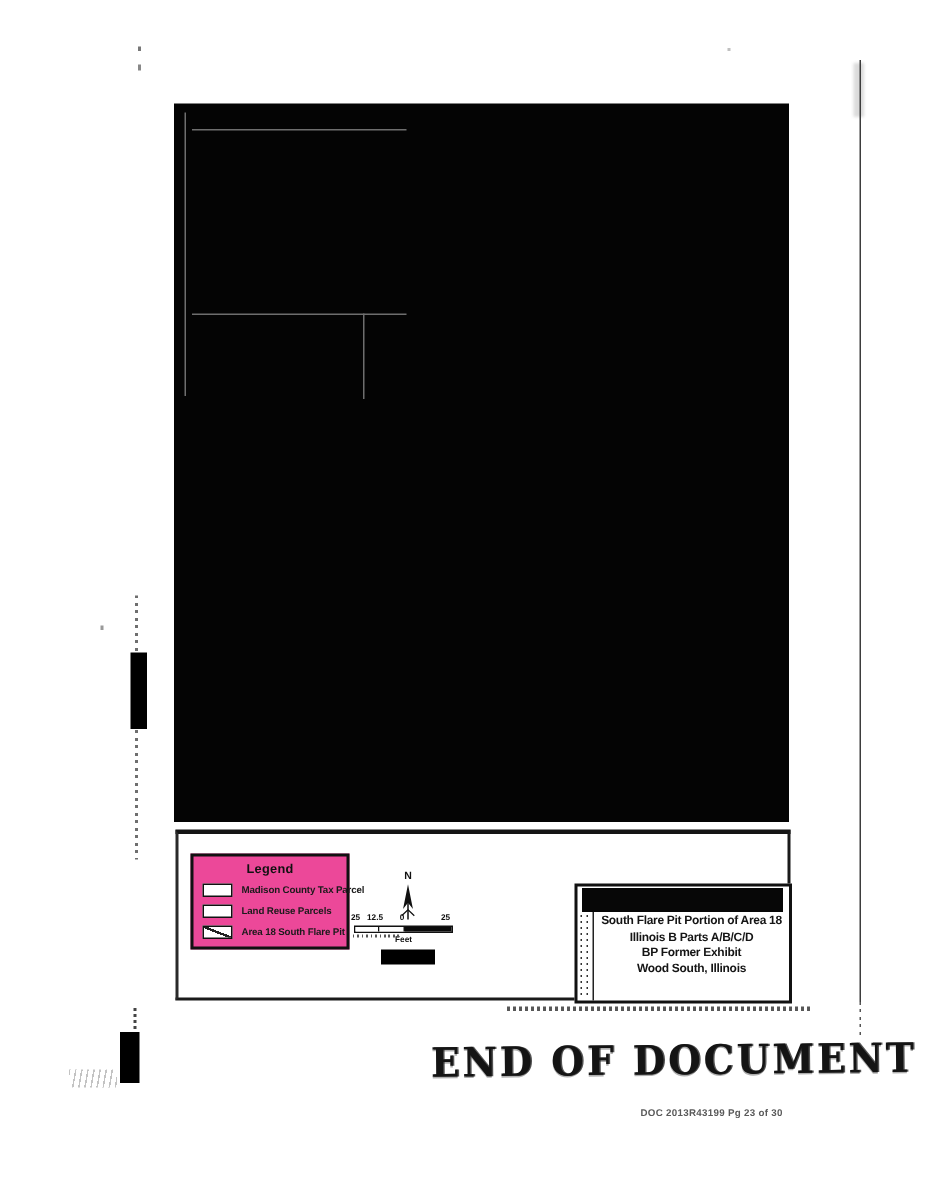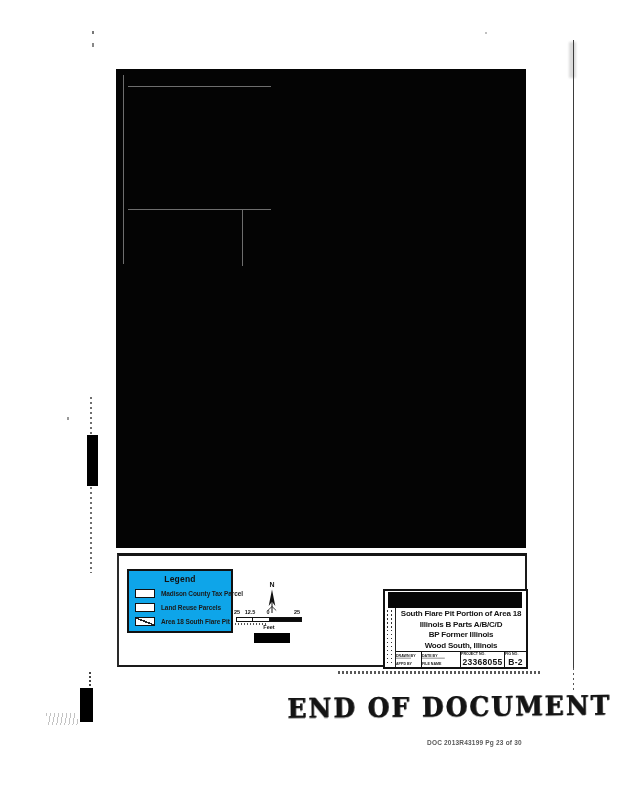--- a/index.html
+++ b/index.html
@@ -17,21 +17,21 @@
   .mline.h2{left:12px;top:140px;width:143px;height:1px;}
   .mline.v2{left:126px;top:140px;width:1px;height:57px;}
 
   
   .footer-box{
     left:117px;top:553px;width:410px;height:114px;background:#fff;box-sizing:border-box;
     border-top:3px solid #151515;border-bottom:2px solid #1a1a1a;
     border-left:2px solid #2a2a2a;border-right:2px solid #1a1a1a;
   }
   
-  .legend{left:8px;top:13px;width:106px;height:64px;border:2px solid #111;box-sizing:border-box;background:#0ea5e9;}
+  .legend{left:8px;top:13px;width:106px;height:64px;border:2px solid #111;box-sizing:border-box;background:#ec4899;}
   .legend-title{text-align:center;font-size:8.5px;font-weight:600;margin-top:3px;letter-spacing:.2px;}
   .legend-item{display:flex;align-items:center;margin:4px 0 0 6px;height:10px;}
   .swatch{width:20px;height:9px;border:1.6px solid #111;box-sizing:border-box;background:#fff;flex:none;}
   .swatch.hatch{background-image:linear-gradient(to top right,transparent 44%,#222 44%,#222 56%,transparent 56%);}
   .legend-label{font-size:6.5px;font-weight:600;color:#1b1b1b;margin-left:6px;white-space:nowrap;letter-spacing:-.1px;}
 
   
   .north{left:142px;top:25px;width:22px;text-align:center;}
   .north .n-label{font-size:7px;font-weight:700;line-height:8px;}
   
@@ -176,41 +176,23 @@
       <div class="tb-bar"></div>
       <div class="tb-body">
         <div class="tb-strip">
             <i class="c1"></i>
             <i class="c2"></i>
           </div>
         <div class="tb-main">
           <div class="tb-lines">
             <div class="tb-line">South Flare Pit Portion of Area 18</div>
             <div class="tb-line">Illinois B Parts A/B/C/D</div>
-            <div class="tb-line">BP Former Illinois</div>
+            <div class="tb-line">BP Former Exhibit</div>
             <div class="tb-line">Wood South, Illinois</div>
           </div>
-          <div class="tb-fields">
-            <div class="f-cell c1">
-              <div class="f-row">DRAWN BY</div>
-              <div class="f-row last">APPD BY</div>
-            </div>
-            <div class="f-cell c2">
-              <div class="f-row">DATE BY</div>
-              <div class="f-row last">FILE NAME</div>
-            </div>
-            <div class="f-cell c3">
-              <div class="f-head">PROJECT NO.</div>
-              <div class="f-val">23368055</div>
-            </div>
-            <div class="f-cell c4">
-              <div class="f-head">FIG NO.</div>
-              <div class="f-val">B-2</div>
-            </div>
-          </div>
         </div>
       </div>
     </div>
   </div>
 
   <div class="abs tb-filepath"></div>
 
   <div class="abs stamp">END OF DOCUMENT</div>
   <div class="abs docref">DOC 2013R43199 Pg 23 of 30</div>
 

